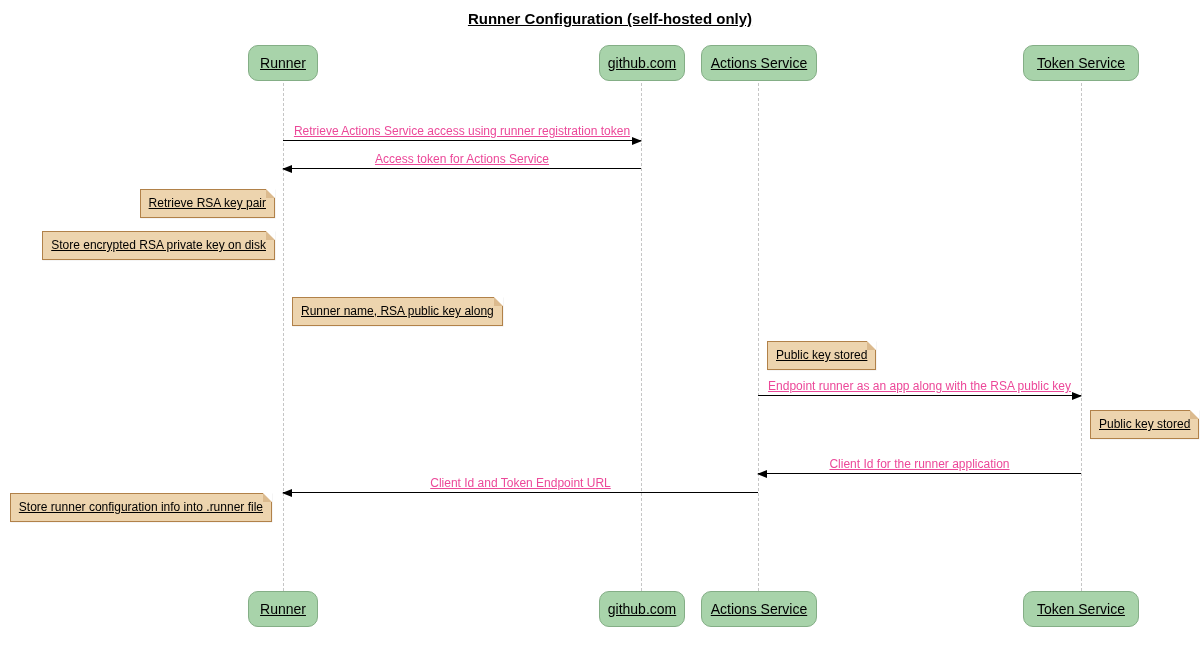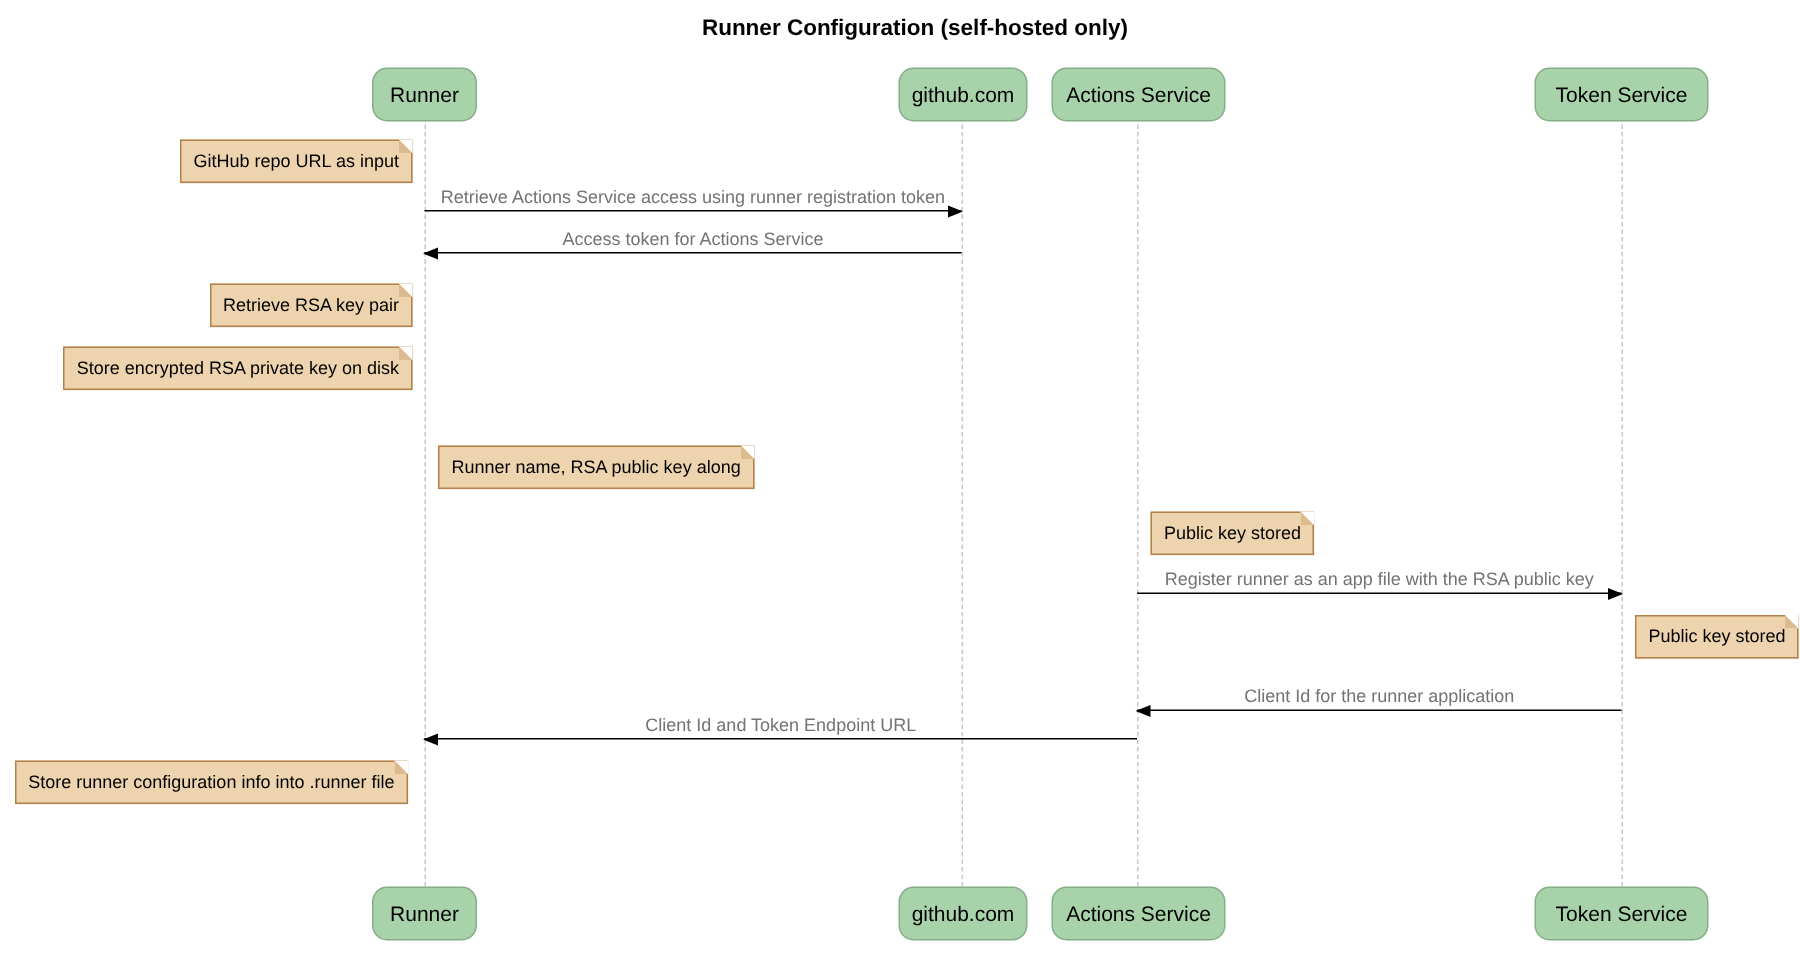--- a/index.html
+++ b/index.html
@@ -6,21 +6,21 @@
     --actor-fill: #a8d3aa;
     --actor-border: #84ae86;
     --note-fill: #edd4ae;
     --note-border: #b18149;
     --note-fold: #dbba8e;
     --lifeline: #c6c6c6;
     --arrow: #000000;
     --text: #111111;
     --bg: #ffffff;
   }
-  * { margin:0; padding:0; box-sizing:border-box; }
+  * { margin:0; padding:0; box-sizing:border-box;text-decoration:underline; }
   body { background:#fff; font-family:"Liberation Sans", sans-serif; }
   .canvas {
     position:relative; width:1200px; height:647px;
     background:var(--bg); overflow:hidden; color:var(--text);
   }
   .title {
     position:absolute; top:10px; left:0; width:1220px;
     text-align:center; font-weight:bold; font-size:15px; color:#000;
   }
   .lifeline {
@@ -29,21 +29,21 @@
   }
   .actor {
     position:absolute; height:36px; border-radius:10px;
     background:var(--actor-fill); border:1px solid var(--actor-border);
     display:flex; align-items:center; justify-content:center;
     font-size:14px; color:#000; white-space:nowrap;
   }
   .msg { position:absolute; height:20px; border-bottom:1px solid var(--arrow); }
   .msg .lbl {
     position:absolute; bottom:2px; left:0; right:0; text-align:center;
-    font-size:12px; white-space:nowrap; color:#737373;
+    font-size:12px; white-space:nowrap; color:#ec4899;
   }
   .head { position:absolute; width:0; height:0; bottom:-5px; }
   .head.right {
     right:-1px;
     border-left:10px solid var(--arrow);
     border-top:4.5px solid transparent;
     border-bottom:4.5px solid transparent;
   }
   .head.left {
     left:-1px;
@@ -91,35 +91,34 @@
     <div class="head right"></div>
   </div>
 
   <div class="msg" style="left:283px; top:149px; width:358px">
     <div class="lbl">Access token for Actions Service</div>
     <div class="head left"></div>
   </div>
 
 
   <div class="msg" style="left:758px; top:376px; width:323px">
-    <div class="lbl">Register runner as an app file with the RSA public key</div>
+    <div class="lbl">Endpoint runner as an app along with the RSA public key</div>
     <div class="head right"></div>
   </div>
 
   <div class="msg" style="left:758px; top:454px; width:323px">
     <div class="lbl">Client Id for the runner application</div>
     <div class="head left"></div>
   </div>
 
   <div class="msg" style="left:283px; top:473px; width:475px">
     <div class="lbl">Client Id and Token Endpoint URL</div>
     <div class="head left"></div>
   </div>
 
-  <div class="note" style="right:925px; top:93px">GitHub repo URL as input</div>
   <div class="note" style="right:925px; top:189px">Retrieve RSA key pair</div>
   <div class="note" style="right:925px; top:231px">Store encrypted RSA private key on disk</div>
   <div class="note" style="left:292px; top:297px">Runner name, RSA public key along</div>
   <div class="note" style="left:767px; top:341px">Public key stored</div>
   <div class="note" style="left:1090px; top:410px">Public key stored</div>
-  <div class="note" style="right:928px; top:507px">Store runner configuration info into .runner file</div>
+  <div class="note" style="right:928px; top:493px">Store runner configuration info into .runner file</div>
 
 </div>
 
 </body></html>

